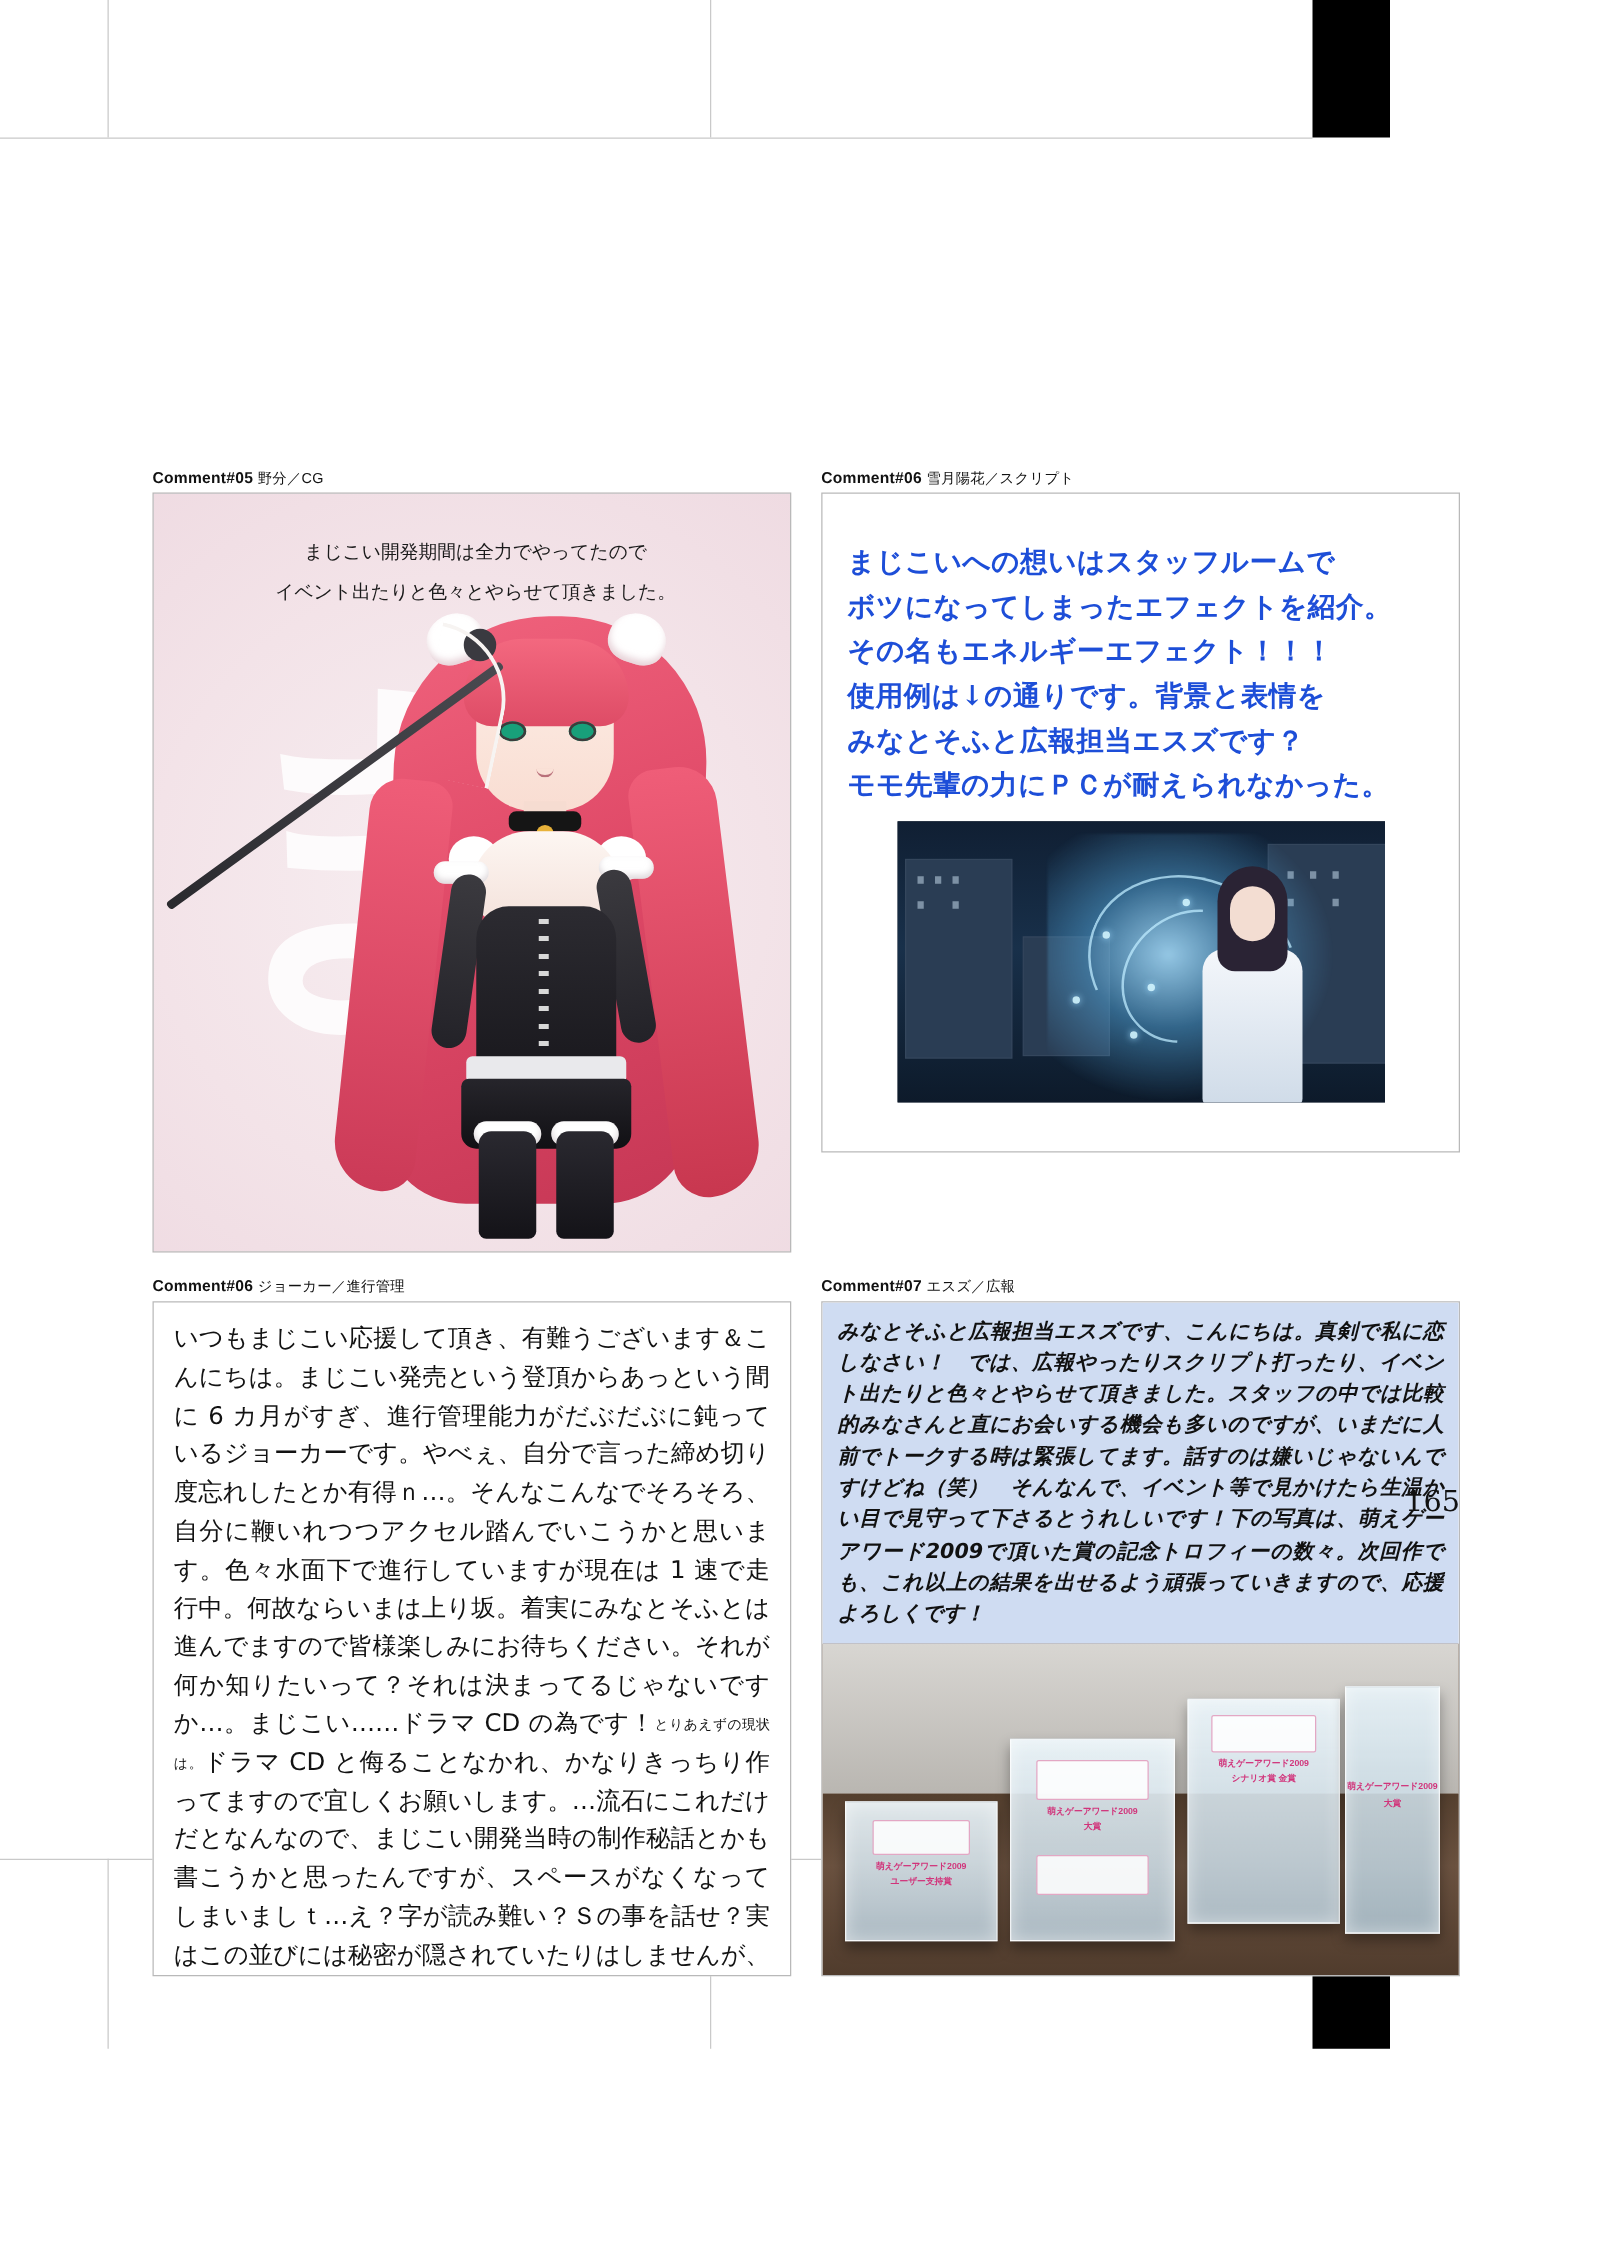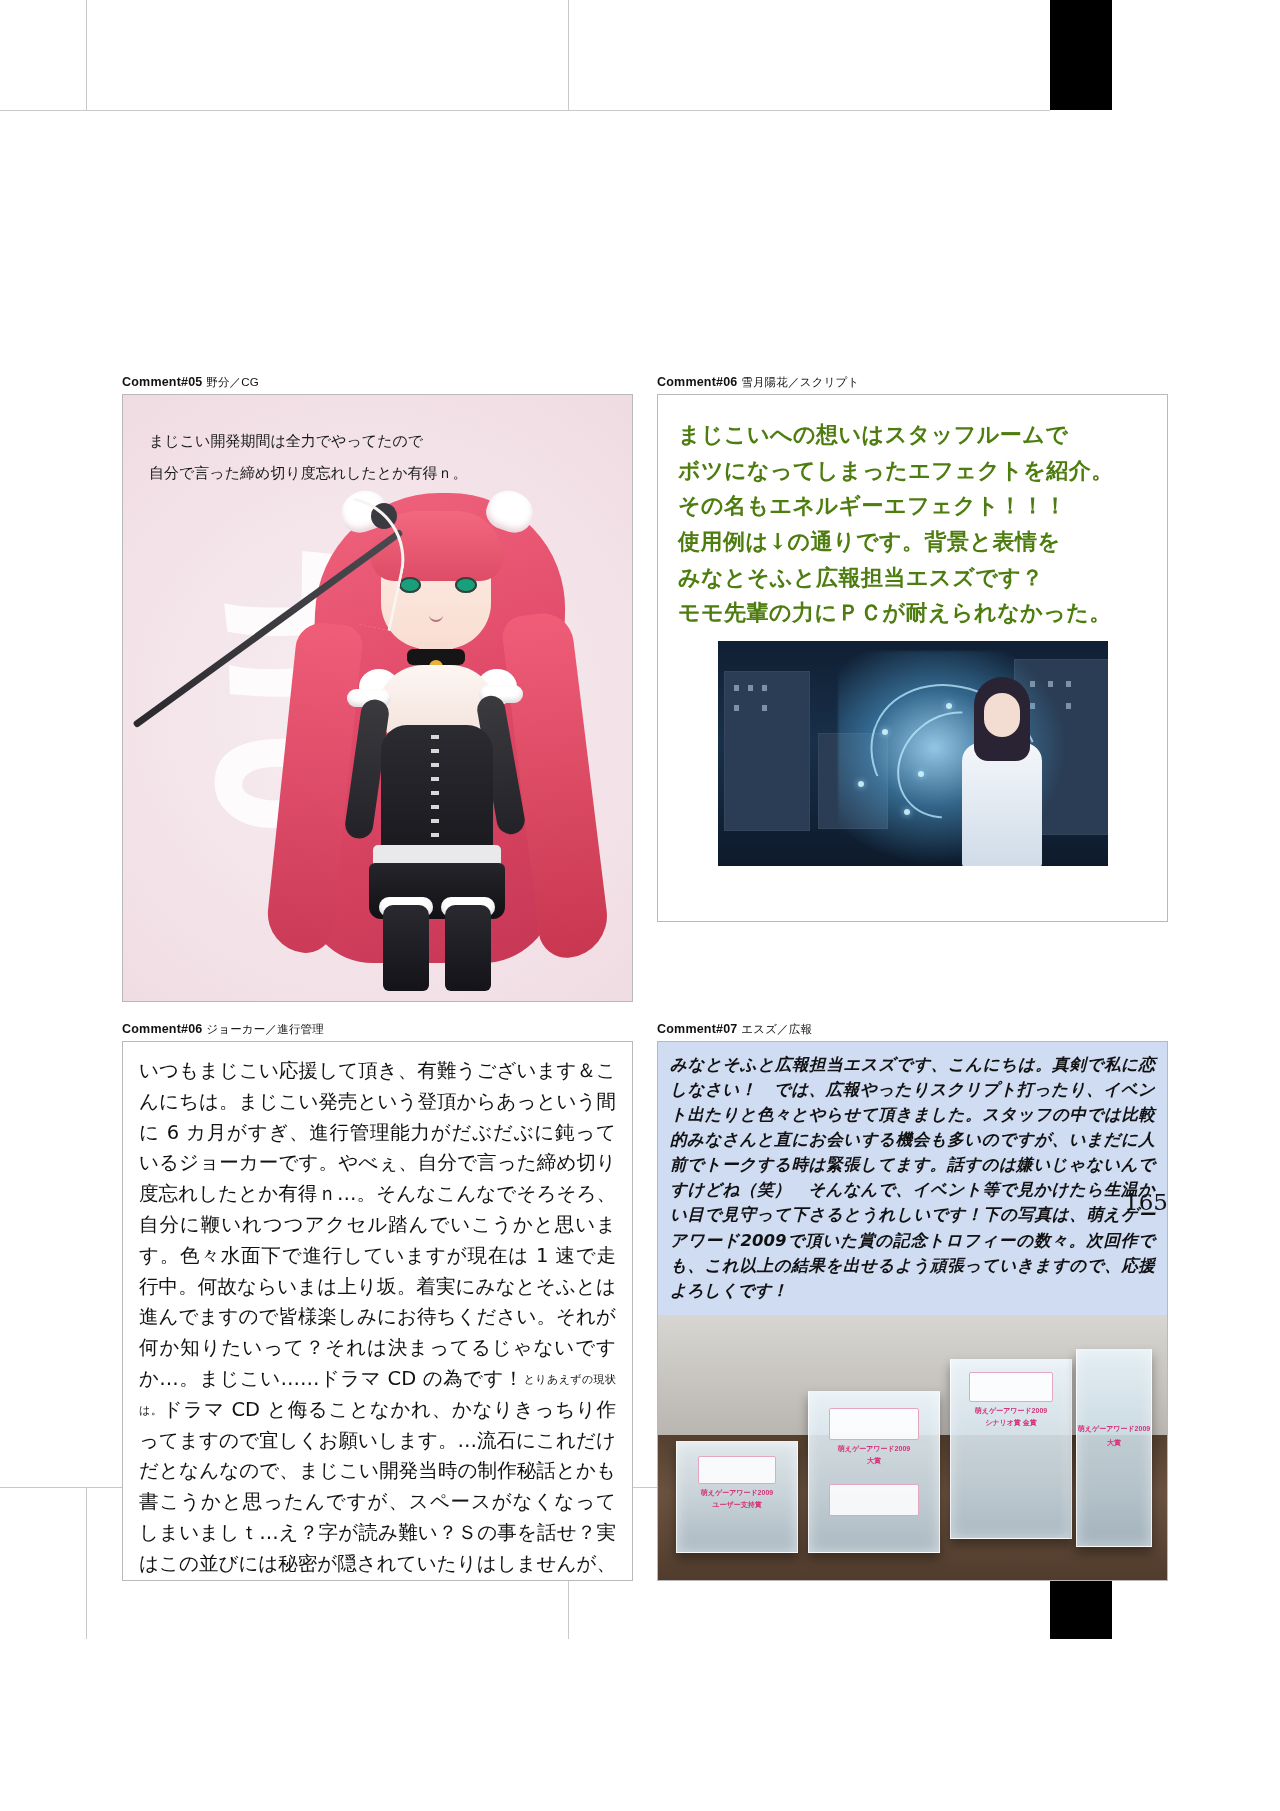--- a/index.html
+++ b/index.html
@@ -83,20 +83,21 @@
   
   .p05 {
     height: 608px;
     background: #f6eef0;
   }
   .p05-inner {
     position: absolute;
     inset: 0;
     background:
       radial-gradient(circle at 48% 52%, #f7eef1 0%, #f3e3e8 60%, #efdbe2 100%);
+    text-align: center;
   }
   .kanji-bg {
     position: absolute;
     left: 40px;
     top: 150px;
     font-size: 300px;
     line-height: 0.86;
     color: #ffffff;
     opacity: 0.85;
     font-family: "DejaVu Serif", serif;
@@ -322,22 +323,23 @@
   .p06 {
     height: 528px;
     background: #ffffff;
     padding: 22px 20px 18px 20px;
   }
   .p06-text {
     font-family: "DejaVu Serif", serif;
     font-weight: bold;
     font-size: 22px;
     line-height: 1.62;
-    color: #4d7c0f;
+    color: #1d4ed8;
     letter-spacing: 0.5px;
+    margin-top: 16px;
   }
   .p06-text div { white-space: nowrap; }
   .p06-photo {
     margin: 10px auto 0 auto;
     width: 390px;
     height: 225px;
     position: relative;
     overflow: hidden;
     background: #0b1726;
   }
@@ -507,21 +509,21 @@
         <div class="caption">
           <b>Comment#05</b>
           <span class="cap-rest">野分／CG</span>
         </div>
         <div class="panel p05">
           <div class="p05-inner">
             <div class="kanji-bg">ま</div>
 
             <div class="p05-text">
               <div>まじこい開発期間は全力でやってたので</div>
-              <div>自分で言った締め切り度忘れしたとか有得ｎ。</div>
+              <div>イベント出たりと色々とやらせて頂きました。</div>
             </div>
 
             <div class="figure">
               <div class="hair-back"></div>
               <div class="hair-tail-l"></div>
               <div class="hair-tail-r"></div>
               <div class="ear-l"></div>
               <div class="ear-r"></div>
               <div class="face"></div>
               <div class="bangs"></div>

